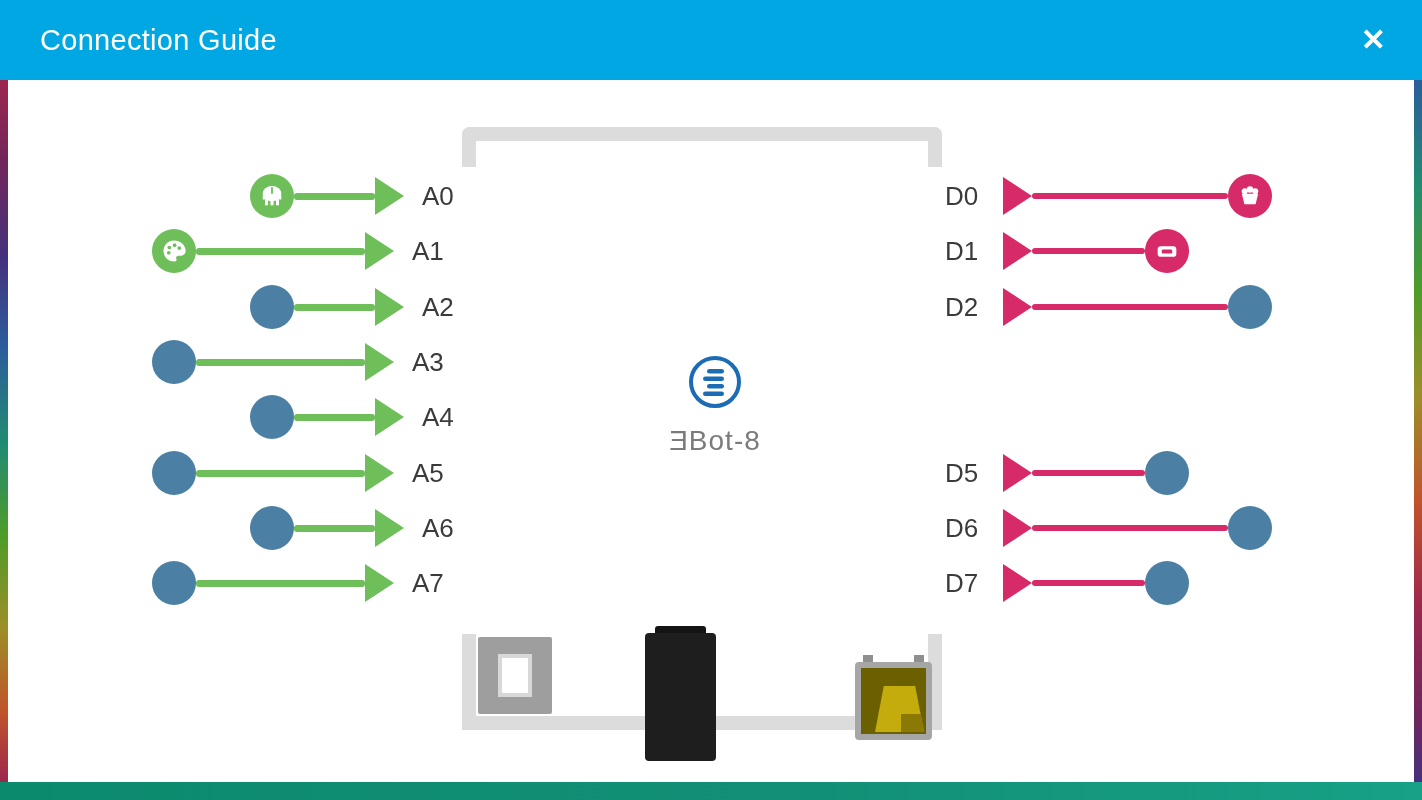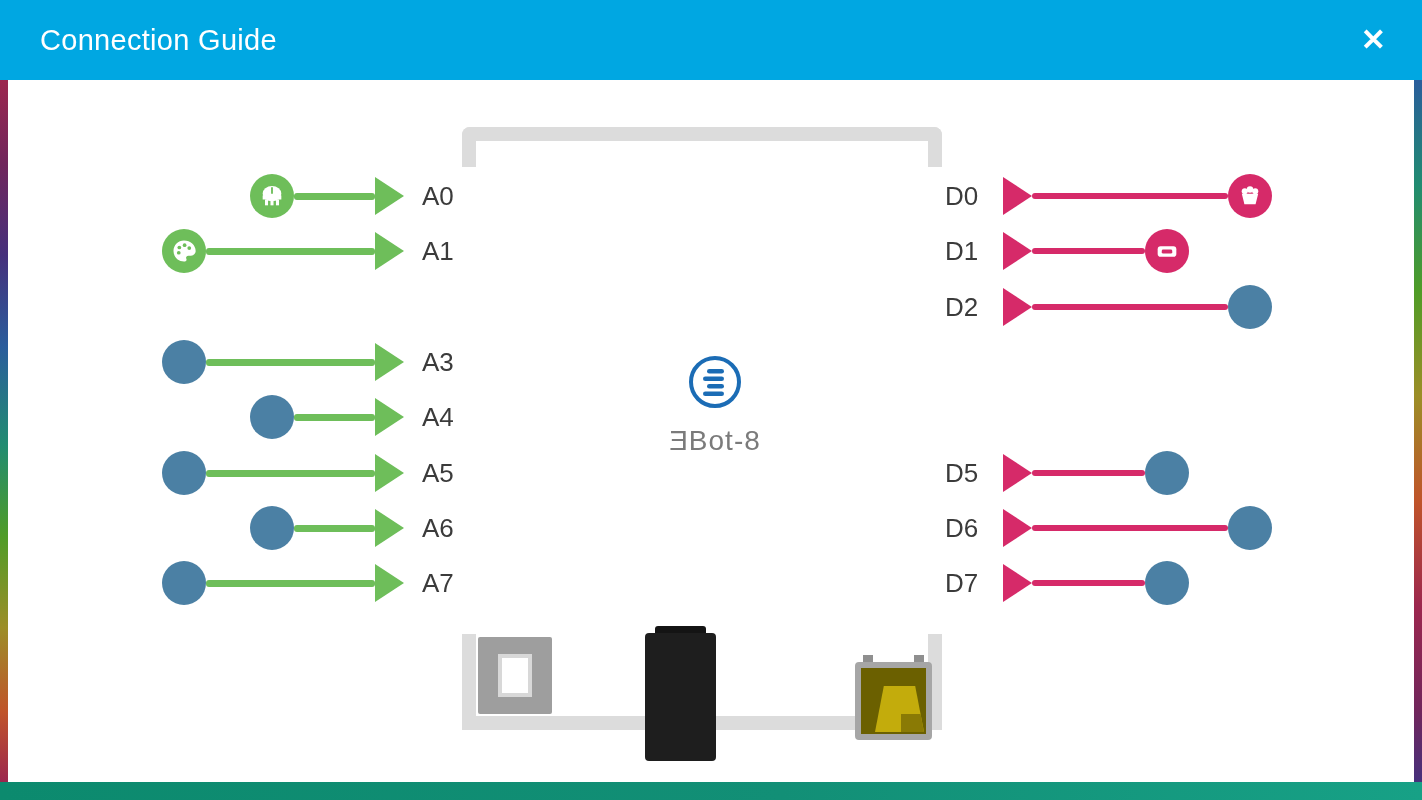--- a/index.html
+++ b/index.html
@@ -53,21 +53,21 @@
   .frame.bottom       { left:462px; top:716px; width:480px; height:14px; border-radius:0 0 8px 8px; }
   .frame.bottom-left  { left:462px; top:634px; width:14px; height:96px; }
   .frame.bottom-right { left:928px; top:634px; width:14px; height:96px; }
 
   
   .pin-row { position:absolute; height:54px; display:flex; align-items:center; }
   .row-0{top:169px}.row-1{top:224px}.row-2{top:280px}.row-3{top:335px}
   .row-4{top:390px}.row-5{top:446px}.row-6{top:501px}.row-7{top:556px}
 
   .pin-row.left.near { left:250px; }
-  .pin-row.left.far  { left:162px; }
+  .pin-row.left.far  { left:152px; }
   .pin-row.left.near .wire { width:81px; }
   .pin-row.left.far  .wire { width:169px; }
   .pin-row.right { left:945px; }
   .pin-row.right.near .wire { width:113px; }
   .pin-row.right.far  .wire { width:196px; }
 
   .endpoint {
     width:44px; height:44px; border-radius:50%; background:#4B80A4;
     flex:none; display:flex; align-items:center; justify-content:center;
   }
@@ -186,20 +186,26 @@
         <circle cx="12.5" cy="7" r="1.6" fill="#6EBE5A"></circle>
         <circle cx="16.5" cy="9.5" r="1.6" fill="#6EBE5A"></circle>
         <circle cx="7.5" cy="13.5" r="1.6" fill="#6EBE5A"></circle>
       </svg>
     </div>
     <div class="wire"></div>
     <div class="tri"></div>
     <div class="pin-label">A1</div>
   </div>
 
+  <div class="pin-row left near row-2">
+    <div class="endpoint"></div>
+    <div class="wire"></div>
+    <div class="tri"></div>
+    <div class="pin-label">A2</div>
+  </div>
 
   <div class="pin-row left far row-3">
     <div class="endpoint"></div>
     <div class="wire"></div>
     <div class="tri"></div>
     <div class="pin-label">A3</div>
   </div>
 
   <div class="pin-row left near row-4">
     <div class="endpoint"></div>

